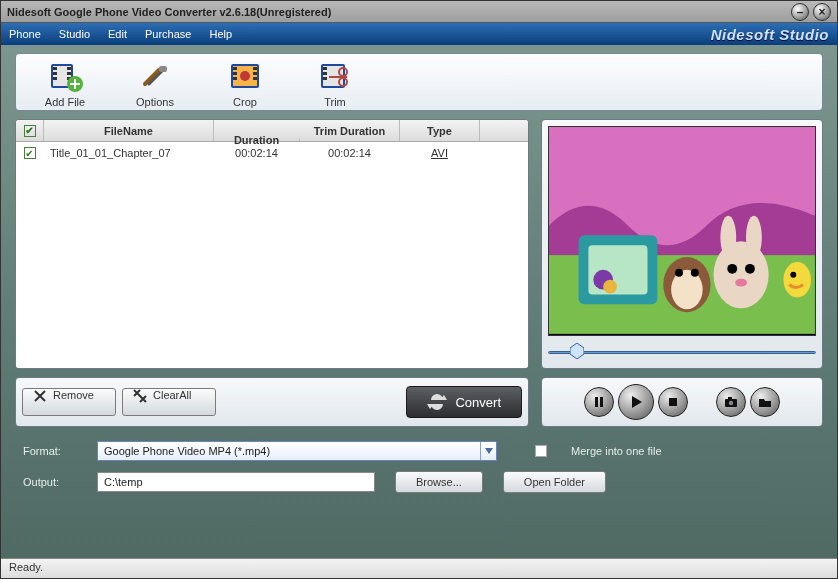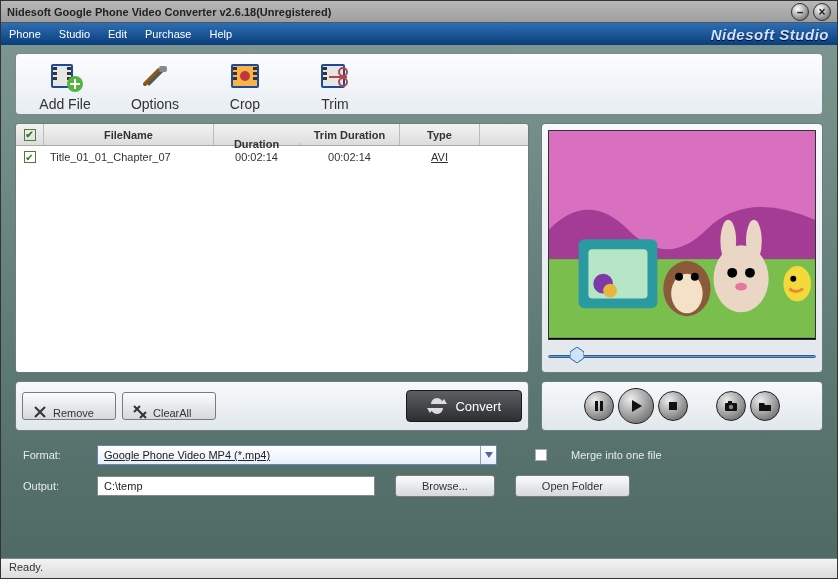--- a/index.html
+++ b/index.html
@@ -11,21 +11,21 @@
   .titlebar .title { font-size: 11px; font-weight: bold; color:#222; flex:1; }
   .titlebar .win-btn { width:18px; height:18px; border-radius:50%; background: radial-gradient(circle at 35% 30%, #fff, #555); margin-left:4px; border:1px solid #333; display:flex; align-items:center; justify-content:center; font-size:12px; font-weight:bold; color:#222; cursor:pointer;}
 
   .menubar { height:22px; background: linear-gradient(#2d6eb5,#0a3e7b); display:flex; align-items:center; padding:0 8px; color:#fff; font-size:11px; }
   .menubar .menu-item { margin-right:18px; cursor:pointer; }
   .menubar .brand { margin-left:auto; font-size:15px; font-style:italic; font-weight:bold; color:#cfe4fa; text-shadow:0 1px 0 #003; letter-spacing:.5px; }
 
   .body-area { flex:1; background:#6c867f; background:linear-gradient(180deg,#7c958f 0%, #5d7973 60%, #4e6862 100%); position:relative; display:flex; flex-direction:column; padding:0; }
 
   .toolbar { margin:8px 14px 8px 14px; background: linear-gradient(#fdfdfe,#e7edf3); border:1px solid #7a8a92; border-radius:4px; padding:6px 4px 2px 4px; display:flex; }
-  .tool { width:90px; text-align:center; font-size:14px; color:#333; cursor:pointer; }
+  .tool { width:90px; text-align:center; font-size:11px; color:#333; cursor:pointer; }
   .tool svg { display:block; margin:0 auto 4px auto; }
 
   .middle-row { display:flex; margin: 0 14px; gap:12px; }
   .panel { background: linear-gradient(#f7f9fb,#e1e7ec); border:1px solid #6c7b82; border-radius:4px; }
 
   .file-panel { flex:1; height:250px; padding:0; overflow:hidden; }
   .grid-head { height:22px; background: linear-gradient(#f3f3f3,#dcdcdc); border-bottom:1px solid #aaa; display:flex; font-size:11px; color:#333; }
   .grid-head .hcell { border-right:1px solid #bbb; display:flex; align-items:center; justify-content:center; font-weight:bold; }
   .hcell.chk{width:28px;}
   .hcell.fname{width:170px;}
@@ -45,40 +45,40 @@
   .preview-panel { width:282px; padding:6px; display:flex; flex-direction:column; }
   .video-box { flex:1; background:#000; border:1px solid #333; position:relative; overflow:hidden;}
   .video-scene { position:absolute; inset:0; }
   .slider { height:20px; display:flex; align-items:center; margin-top:6px; position:relative;}
   .slider-track { height:3px; background:linear-gradient(#9cc0e7,#3a72ad); border:1px solid #315f8e; border-radius:2px; flex:1; }
   .slider-thumb { position:absolute; left:22px; top:1px; width:14px; height:16px;}
   .slider-thumb svg { display:block; }
 
   .under-row { display:flex; margin:8px 14px 0 14px; gap:12px; }
   .btn-panel { flex:1; background: linear-gradient(#f7f9fb,#e1e7ec); border:1px solid #6c7b82; border-radius:4px; padding:6px; display:flex; gap:6px; align-items:center; }
-  .gbtn { flex:0 0 auto; height:28px; border:1px solid #7b7b7b; border-radius:3px; background:linear-gradient(#fafbfc,#d5d9dd); font-size:11px; color:#333; display:flex; align-items:flex-end; gap:6px; padding:0 10px; cursor:pointer; min-width:94px;}
+  .gbtn { flex:0 0 auto; height:28px; border:1px solid #7b7b7b; border-radius:3px; background:linear-gradient(#fafbfc,#d5d9dd); font-size:11px; color:#333; display:flex; align-items:flex-start; gap:6px; padding:0 10px; cursor:pointer; min-width:94px;}
   .gbtn .icn{width:14px;height:14px;display:block;}
   .convert-btn { margin-left:auto; height:32px; border:1px solid #1a1a1a; border-radius:4px; background:linear-gradient(#5c5f63,#2c2e31); color:#fff; font-size:13px; display:flex; align-items:center; gap:8px; padding:0 20px; cursor:pointer;}
   .convert-btn svg{width:20px;height:20px;}
 
   .player-panel { width:282px; background: linear-gradient(#f7f9fb,#e1e7ec); border:1px solid #6c7b82; border-radius:4px; padding:6px; display:flex; align-items:center; gap:4px; justify-content:center;}
   .roundbtn { width:30px; height:30px; border-radius:50%; background:radial-gradient(circle at 35% 30%, #eee, #555); border:1px solid #222; display:flex; align-items:center; justify-content:center; cursor:pointer; color:#111;}
   .roundbtn.big { width:36px; height:36px; }
   .roundbtn svg { width:14px; height:14px; }
   .roundbtn.big svg { width:18px; height:18px; }
   .vgap{width:20px;}
 
   .settings-row { margin:14px 22px 0 22px; font-size:11px; color:#e5ece9; }
   .settings-row .line { display:flex; align-items:center; margin-bottom:10px; gap:20px;}
   .settings-row label { width:54px; }
-  .combo { height:20px; border:1px solid #6b85b7; background:linear-gradient(#fff,#e7eefb); color:#222; font-size:11px; padding:0 18px 0 6px; position:relative; display:flex; align-items:center; cursor:pointer;text-decoration:underline;}
+  .combo { height:20px; border:1px solid #6b85b7; background:linear-gradient(#fff,#e7eefb); color:#222; font-size:11px; padding:0 18px 0 6px; position:relative; display:flex; align-items:center; cursor:pointer;}
   .combo.wide{width:400px;}
   .combo .carrow{position:absolute;right:0;top:0;height:100%;width:16px;border-left:1px solid #8aa0c8;display:flex;align-items:center;justify-content:center;}
   .txt { height:20px; border:1px solid #888; background:#fff; color:#222; font-size:11px; padding:0 6px; width:278px;}
-  .minibtn { height:22px; border:1px solid #7b7b7b; border-radius:3px; background:linear-gradient(#fafbfc,#d5d9dd); font-size:11px; color:#333; padding:0 26px; cursor:pointer;}
+  .minibtn { height:22px; border:1px solid #7b7b7b; border-radius:3px; background:linear-gradient(#fafbfc,#d5d9dd); font-size:11px; color:#333; padding:0 20px; cursor:pointer;}
   .mergebox { width:12px; height:12px; border:1px solid #aaa; background:#fff; margin-left:18px; margin-right:4px; cursor:pointer;}
 
   .statusbar { height:20px; background:linear-gradient(#f3f3f3,#dcdcdc); border-top:1px solid #888; font-size:11px; color:#333; padding:2px 8px; margin-top:auto;}
 </style>
 </head>
 <body>
 
 <div class="window">
 
   <div class="titlebar">

